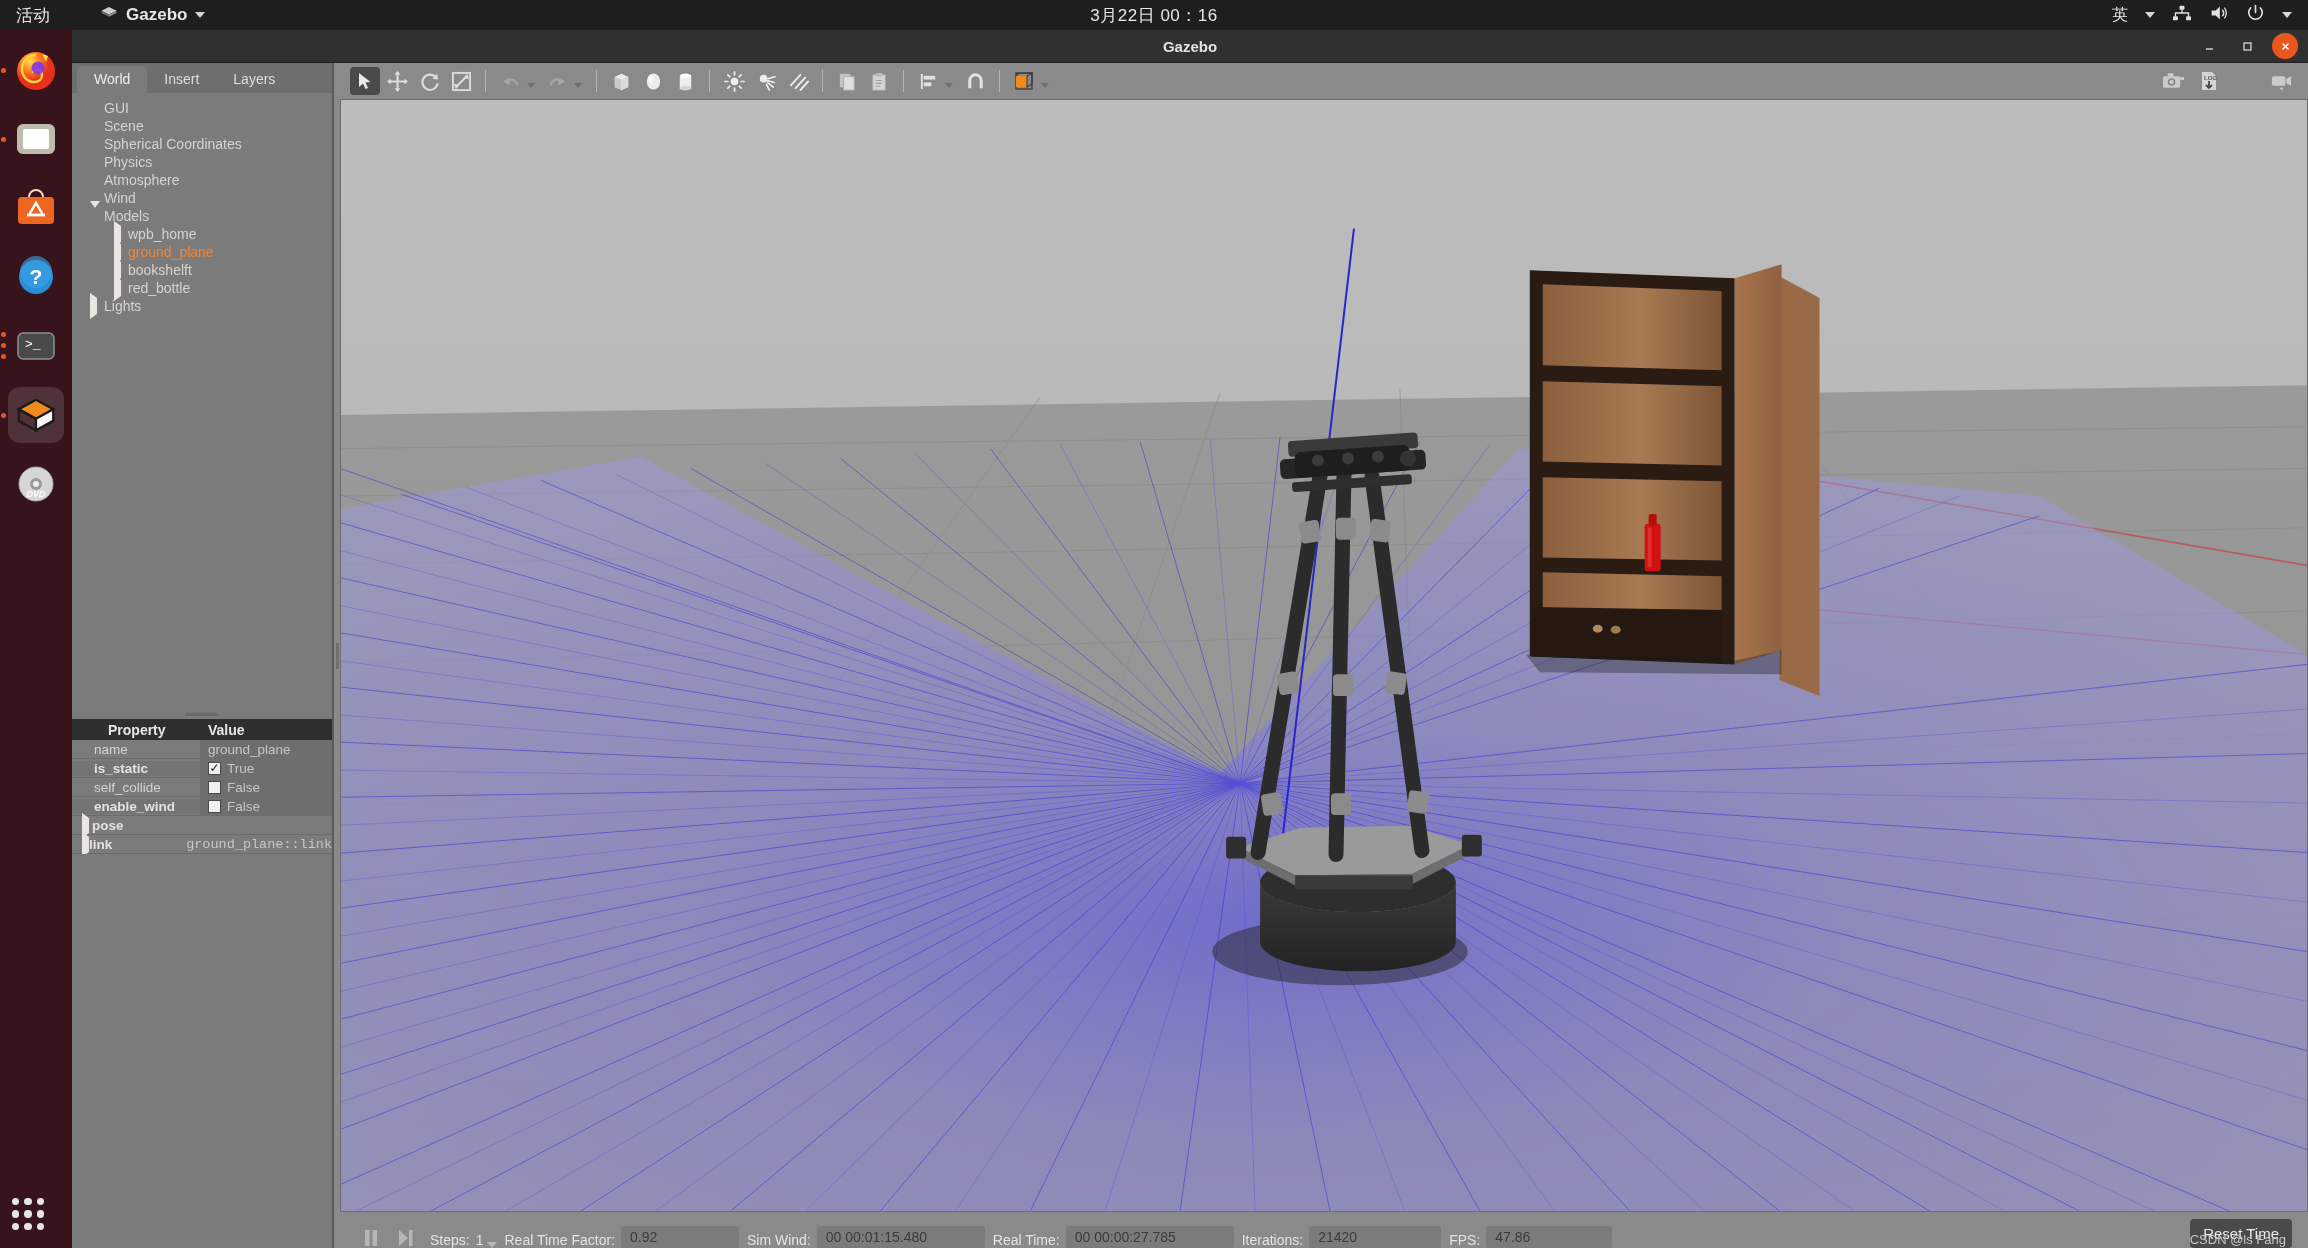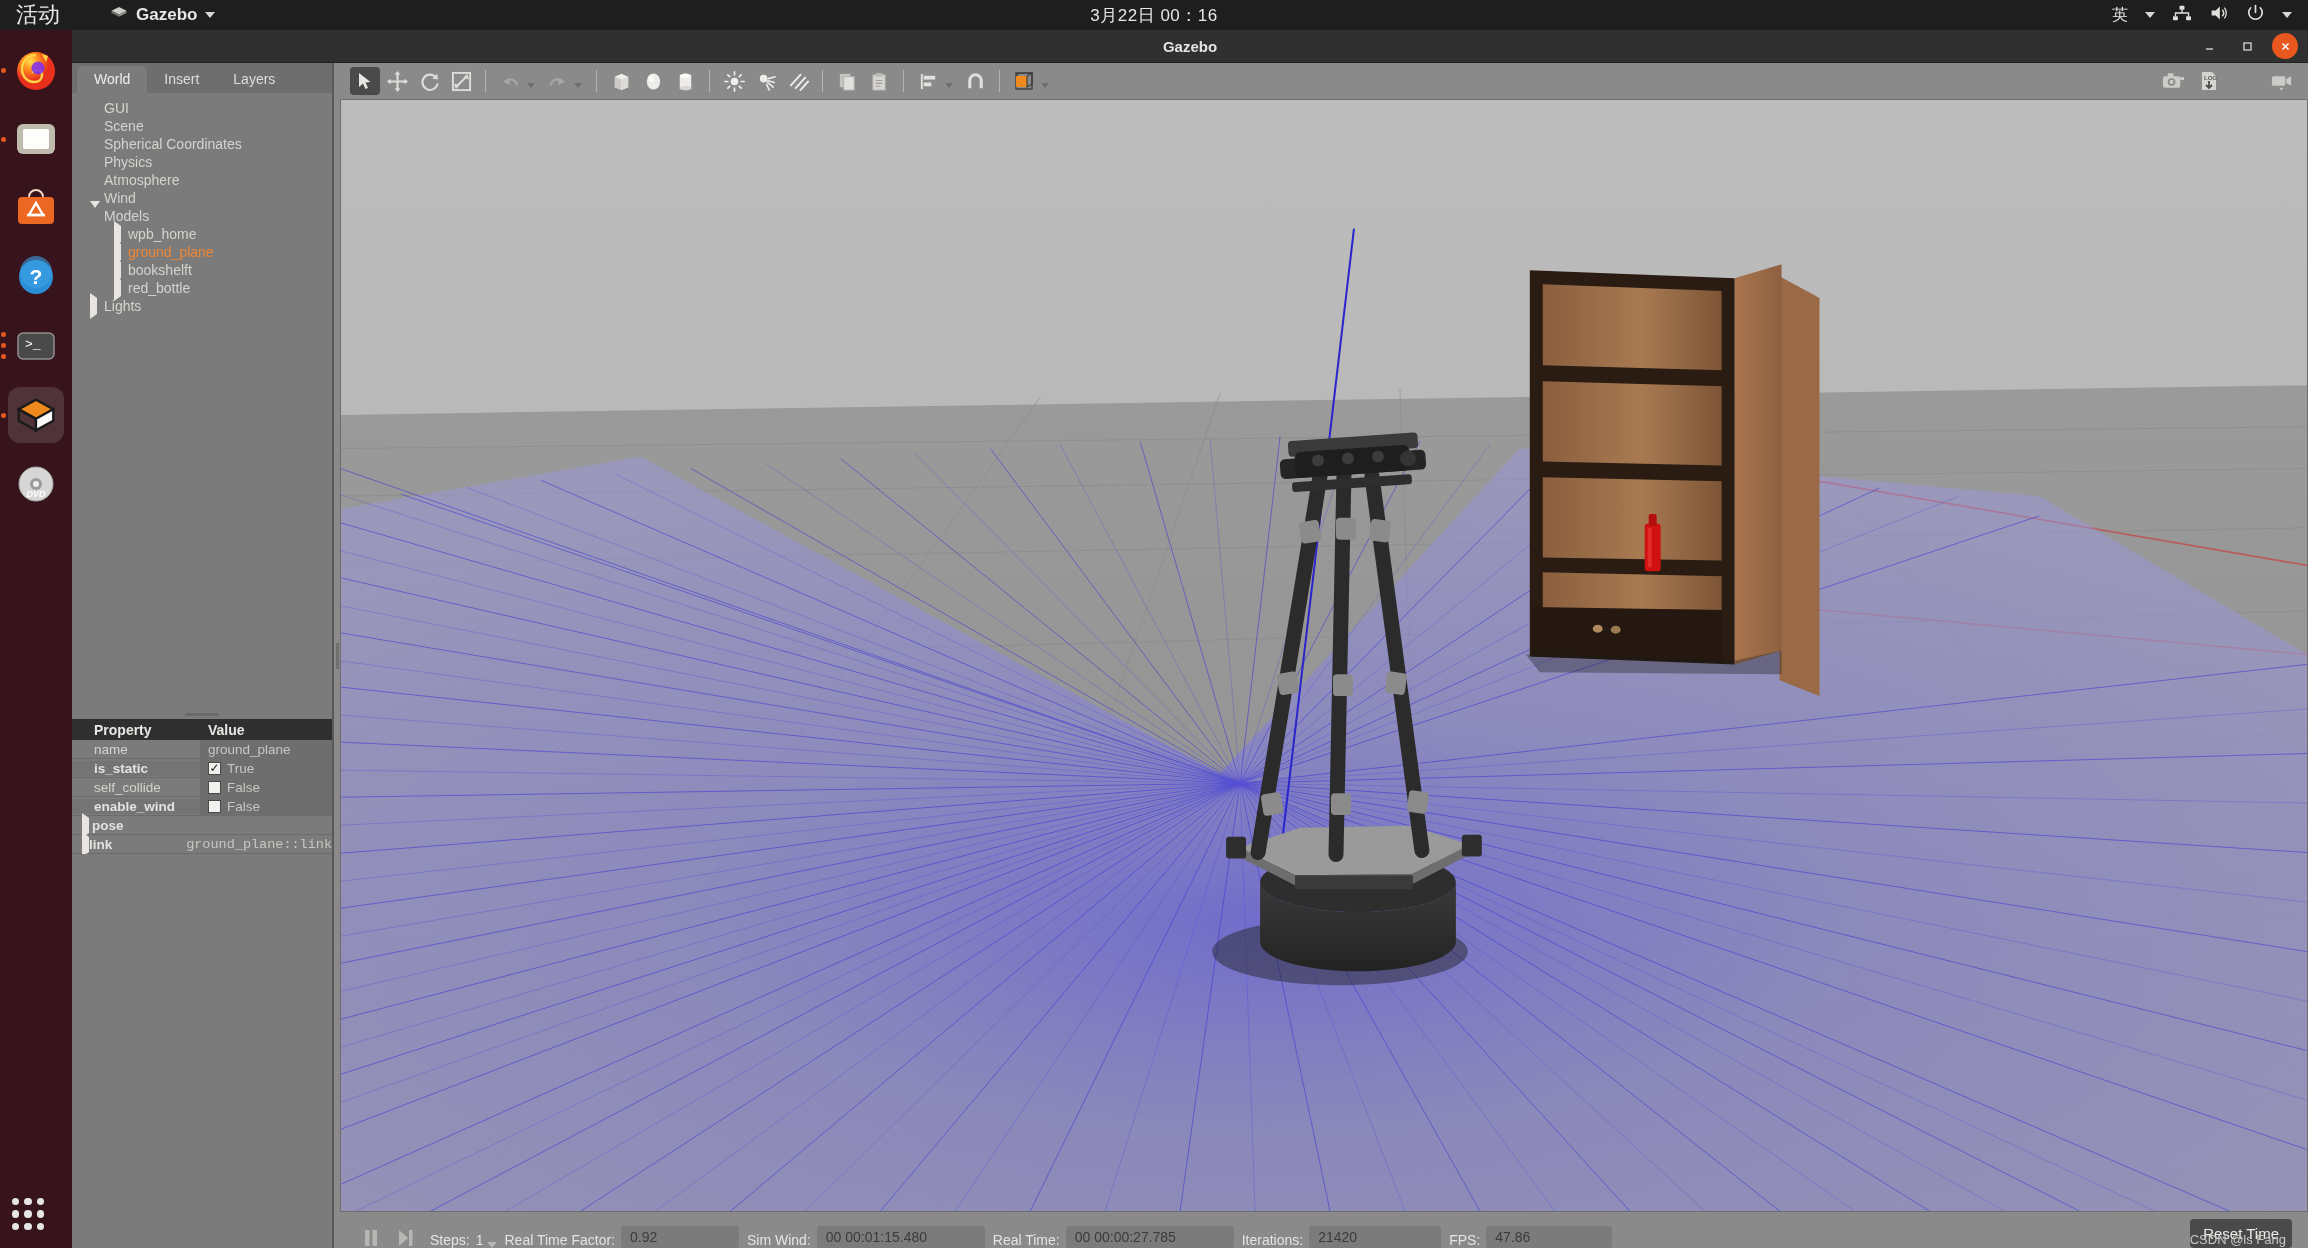--- a/index.html
+++ b/index.html
@@ -10,21 +10,21 @@
     overflow: hidden;
   }
   #root { position: relative; width: 2308px; height: 1248px; }
 
   
   .topbar {
     position: absolute; top: 0; left: 0; width: 2308px; height: 30px;
     background: #1e1e1e; color: #e8e6e3;
     display: flex; align-items: center; font-size: 17px;
   }
-  .tb-activities { margin-left: 16px; color: #e8e6e3; font-size: 22px; }
+  .tb-activities { margin-left: 16px; color: #e8e6e3; font-size: 17px; }
   .tb-app { display: flex; align-items: center; gap: 8px; margin-left: 50px; }
   .tb-app-name { font-weight: bold; font-size: 17px; }
   .tb-clock {
     position: absolute; left: 50%; transform: translateX(-50%);
     font-size: 17px; letter-spacing: .5px; white-space: nowrap;
   }
   .tb-right {
     position: absolute; right: 16px; display: flex; align-items: center; gap: 17px;
   }
   .tb-ime { font-size: 16px; color: #e8e6e3; }
@@ -88,21 +88,21 @@
            border-bottom: 5px solid transparent; border-left: 7px solid #e9e6e1; }
   .tri-d { width: 0; height: 0; border-left: 5px solid transparent;
            border-right: 5px solid transparent; border-top: 7px solid #e9e6e1; }
 
   .grip { height: 10px; display: flex; align-items: center; justify-content: center; }
   .grip span { width: 34px; height: 3px; background: #6a6a6a; border-radius: 2px; }
 
   .proptable { flex: 0 0 auto; }
   .pt-head { display: flex; background: #2f2f2f; height: 21px; align-items: center; }
   .pt-head div { font-size: 14px; font-weight: bold; color: #e9e7e4; }
-  .pt-head .c1 { width: 128px; padding-left: 22px; }
+  .pt-head .c1 { width: 128px; padding-left: 36px; }
   .pt-head .c2 { padding-left: 8px; }
   .pt-row { display: flex; height: 19px; align-items: center; font-size: 13.5px;
             border-bottom: 1px solid #6b6b6b; }
   .pt-row .k { width: 128px; padding-left: 22px; color: #d6d3ce; }
   .pt-row .k.bold { font-weight: bold; color: #e4e2de; }
   .pt-row .v { flex: 1; padding-left: 8px; color: #c9c6c1; display: flex;
                align-items: center; gap: 6px; }
   .pt-row.alt .k { background: #747474; }
   .pt-row .v.box { background: #6e6e6e; height: 19px; }
   .cb { width: 13px; height: 13px; background: #f2f0ec; border: 1px solid #4a4a4a;

